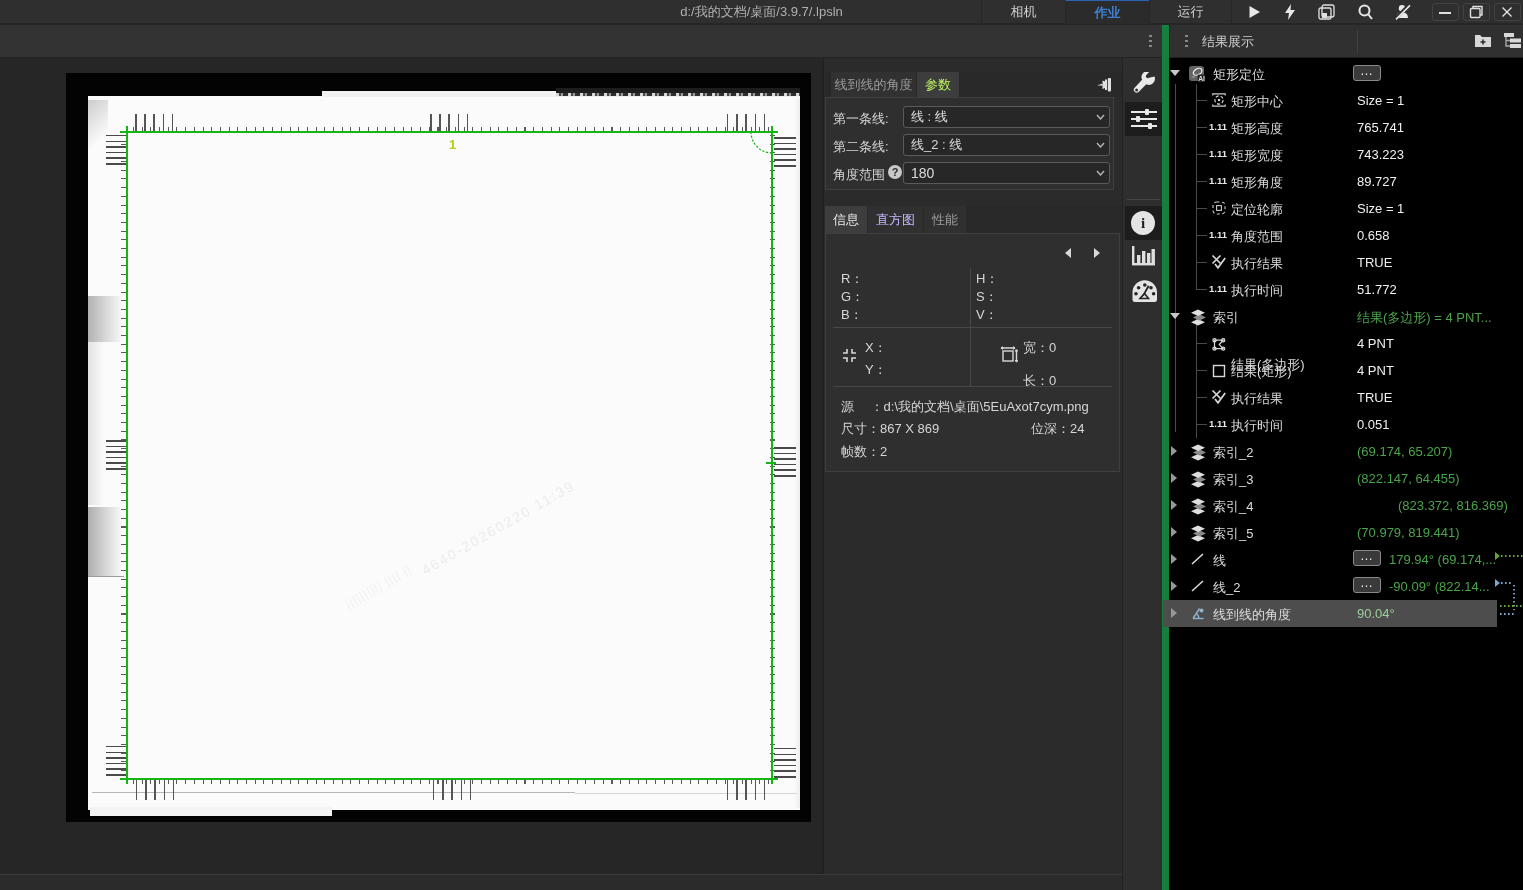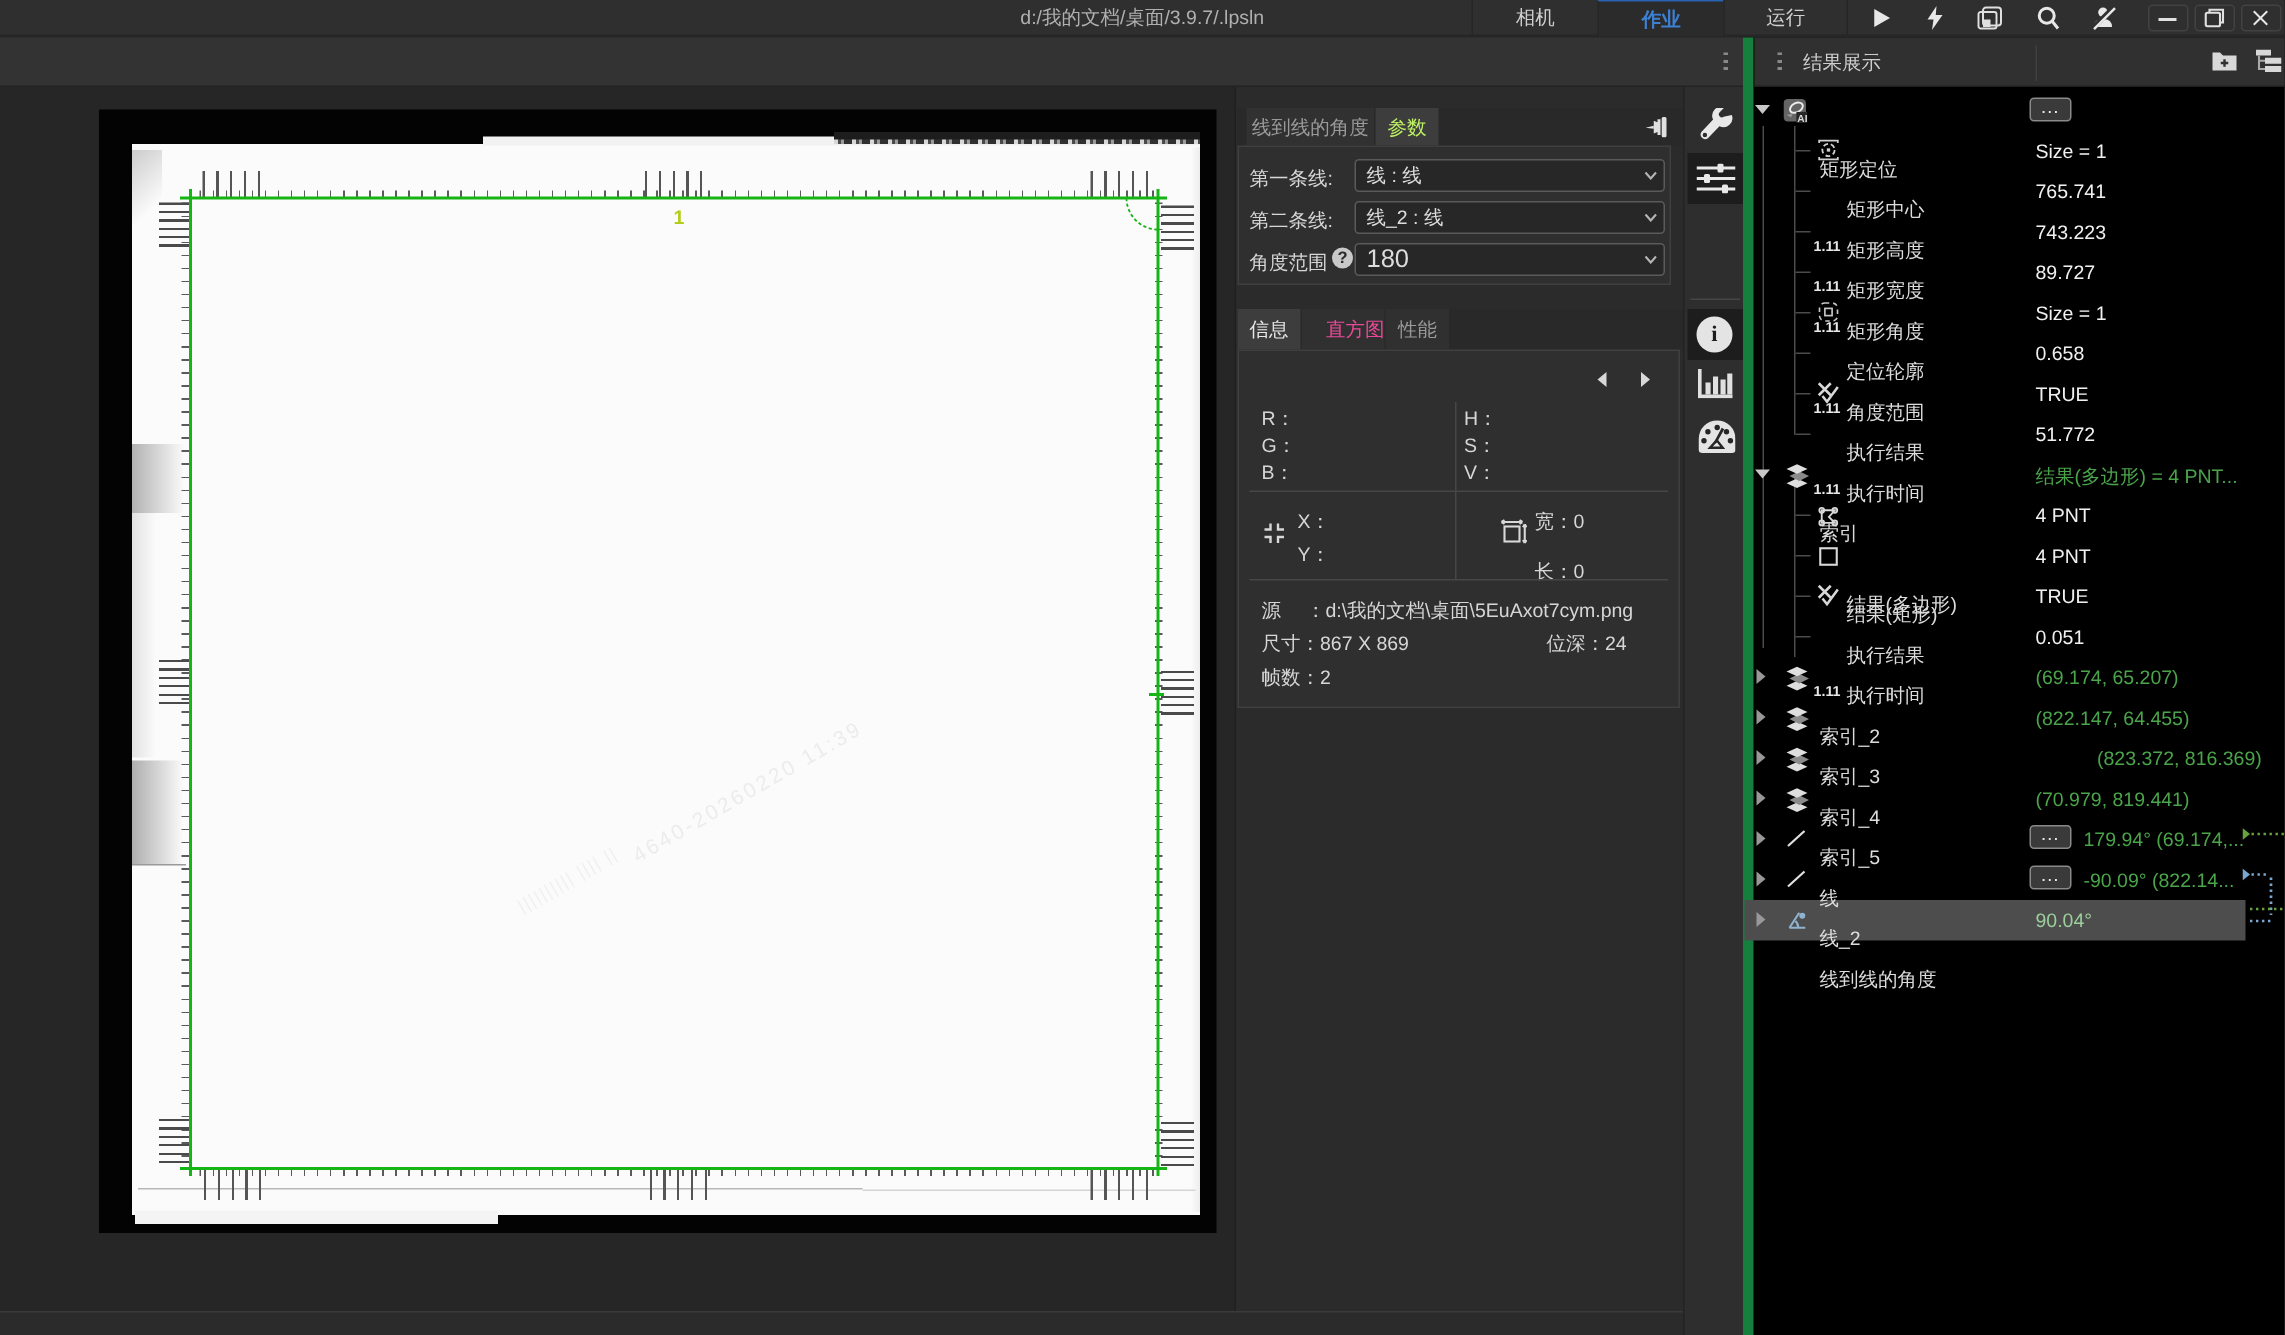--- a/index.html
+++ b/index.html
@@ -128,33 +128,33 @@
       </g>
     </svg>
 
   <div class="abs" style="left:1px;top:39px;width:289px;height:93px;background:#2f2f2f;border:1px solid #3f3f3f;"></div>
   <div class="abs txt" style="left:9px;top:52px;">第一条线:</div>
   <div class="abs txt" style="left:9px;top:80px;">第二条线:</div>
   <div class="abs txt" style="left:9px;top:108px;">角度范围</div>
   <div class="abs" style="left:64px;top:107px;width:14px;height:14px;border-radius:50%;background:#c9c9c9;color:#2b2b2b;font-size:11px;font-weight:bold;text-align:center;line-height:14px;">?</div>
   <div class="abs" style="left:79px;top:48px;width:207px;height:22px;background:#272727;border:1px solid #5a5a5a;border-radius:3px;color:#dcdcdc;font-size:13px;line-height:20px;padding-left:7px;">线 : 线</div>
   <div class="abs" style="left:79px;top:76px;width:207px;height:22px;background:#272727;border:1px solid #5a5a5a;border-radius:3px;color:#dcdcdc;font-size:13px;line-height:20px;padding-left:7px;">线_2 : 线</div>
-  <div class="abs" style="left:79px;top:104px;width:207px;height:22px;background:#272727;border:1px solid #5a5a5a;border-radius:3px;color:#dcdcdc;font-size:17px;line-height:20px;padding-left:7px;">180</div>
+  <div class="abs" style="left:79px;top:104px;width:207px;height:22px;background:#272727;border:1px solid #5a5a5a;border-radius:3px;color:#dcdcdc;font-size:14px;line-height:20px;padding-left:7px;">180</div>
   <svg class="abs" style="left:272px;top:56px;" width="9" height="6" viewBox="0 0 9 6">
       <path d="M1,1 L4.5,5 L8,1" fill="none" stroke="#b5b5b5" stroke-width="1.4"></path>
     </svg>
   <svg class="abs" style="left:272px;top:84px;" width="9" height="6" viewBox="0 0 9 6">
       <path d="M1,1 L4.5,5 L8,1" fill="none" stroke="#b5b5b5" stroke-width="1.4"></path>
     </svg>
   <svg class="abs" style="left:272px;top:112px;" width="9" height="6" viewBox="0 0 9 6">
       <path d="M1,1 L4.5,5 L8,1" fill="none" stroke="#b5b5b5" stroke-width="1.4"></path>
     </svg>
 
   <div class="abs" style="left:1px;top:148px;width:42px;height:27px;background:#3d3d3d;line-height:27px;text-align:center;color:#e8e8e8;font-size:13px;">信息</div>
-  <div class="abs" style="left:44px;top:148px;width:55px;height:27px;background:#303030;line-height:27px;text-align:right;color:#ec4899;font-size:13px;">直方图</div>
+  <div class="abs" style="left:44px;top:148px;width:55px;height:27px;background:#303030;line-height:27px;text-align:center;color:#c4b5fd;font-size:13px;">直方图</div>
   <div class="abs" style="left:100px;top:148px;width:42px;height:27px;background:#303030;line-height:27px;text-align:center;color:#9a9a9a;font-size:13px;">性能</div>
 
   <div class="abs" style="left:1px;top:175px;width:295px;height:239px;background:#2f2f2f;border:1px solid #3f3f3f;"></div>
   <svg class="abs" style="left:240px;top:190px;" width="8" height="10" viewBox="0 0 8 10">
       <path d="M7,0 L1,5 L7,10 Z" fill="#d8d8d8"></path>
     </svg>
   <svg class="abs" style="left:269px;top:190px;" width="8" height="10" viewBox="0 0 8 10">
       <path d="M1,0 L7,5 L1,10 Z" fill="#d8d8d8"></path>
     </svg>
   <div class="abs" style="left:146px;top:210px;width:1px;height:59px;background:#474747;"></div>
@@ -256,21 +256,21 @@
         <rect x="0" y="0" width="10" height="4"></rect>
         <rect x="6" y="5.5" width="11" height="4"></rect>
         <rect x="6" y="11" width="11" height="4"></rect>
       </g>
       <path d="M2,4 L2,13 L6,13 M2,7.5 L6,7.5" stroke="#a8a8a8" stroke-width="1.4" fill="none"></path>
     </svg>
 
 </div>
 
 <style>
-  .tlabel{position:absolute;color:#dcdcdc;font-size:13px;white-space:nowrap;margin-top:38px;}
+  .tlabel{position:absolute;color:#dcdcdc;font-size:13px;white-space:nowrap;}
   .tval{position:absolute;left:1357px;color:#f0f0f0;font-size:13px;white-space:nowrap;}
   .tg{color:#4aa44a;}
   .tri-d{position:absolute;width:0;height:0;border-left:5px solid transparent;border-right:5px solid transparent;border-top:6px solid #c8c8c8;}
   .tri-r{position:absolute;width:0;height:0;border-top:5px solid transparent;border-bottom:5px solid transparent;border-left:6px solid #989898;}
   .gl{position:absolute;background:#4b4b4b;}
   .dots3{position:absolute;width:28px;height:16px;border:1px solid #8a8a8a;border-radius:3px;background:#3a3a3a;color:#e8e8e8;text-align:center;line-height:9px;font-size:13px;letter-spacing:1px;}
 </style>
 <div class="abs" style="left:1163px;top:600px;width:334px;height:27px;background:#4d4d4d;"></div>
 
 <div class="gl" style="left:1175px;top:84px;width:1px;height:348px;"></div>

